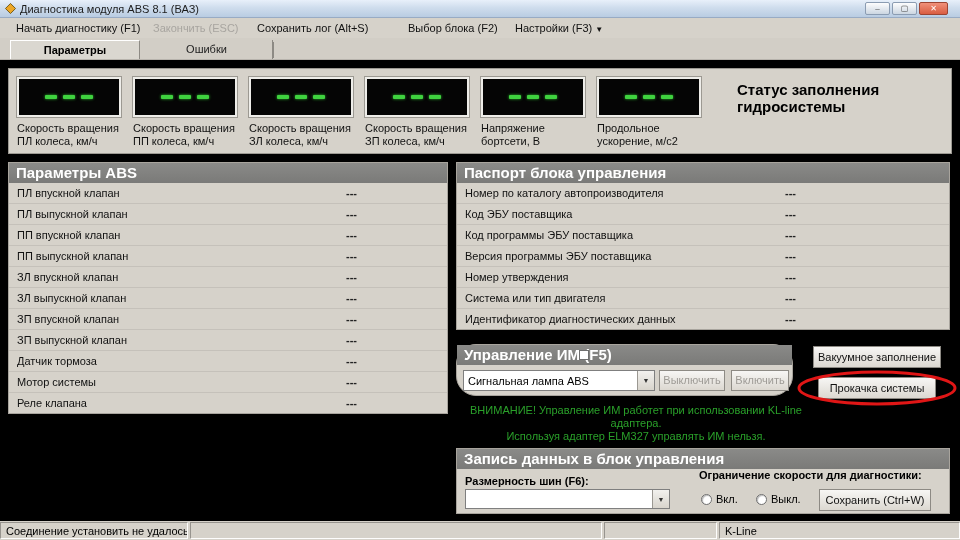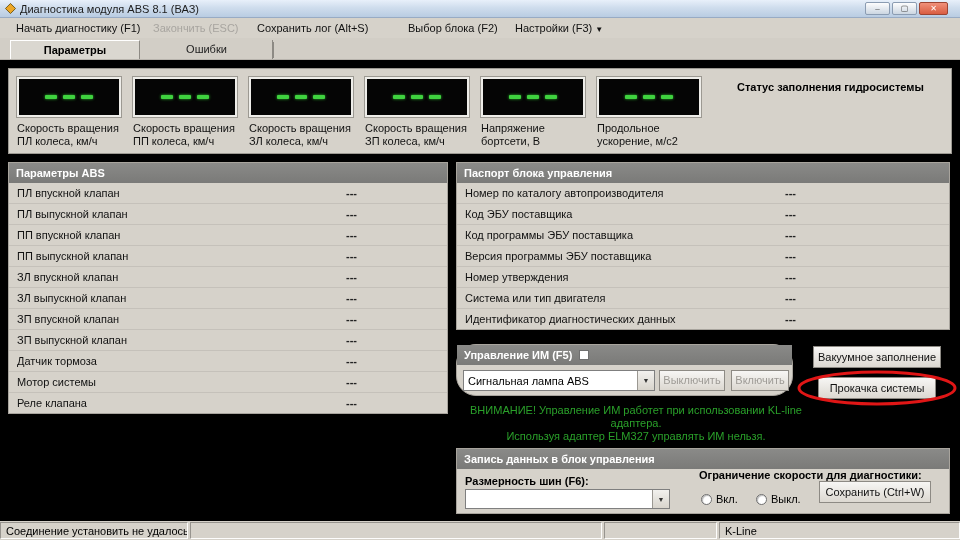--- a/index.html
+++ b/index.html
@@ -37,26 +37,26 @@
   
   .gauge-group { position:absolute; left:8px; top:68px; width:944px; height:86px;
     border:1px solid #9c9992; background:#d6d2ca; }
   .gauges-row { position:absolute; left:8px; top:8px; display:flex; gap:12px; }
   .gauge { width:104px; }
   .led { width:104px; height:40px; background:#050505; border:2px solid #eeede9; outline:1px solid #9c9992;
     display:flex; align-items:center; justify-content:center; gap:6px; }
   .seg { display:inline-block; width:12px; height:4px; background:#3fd23f; border-radius:1px;
     box-shadow:0 0 3px #2dbb2d; }
   .glabel { margin-top:5px; font-size:11px; line-height:13px; color:#111; }
-  .hydro-status { position:absolute; left:728px; top:12px; font-weight:bold; font-size:11px; }
+  .hydro-status { position:absolute; left:728px; top:12px; font-weight:bold; font-size:15px; }
 
   
   .panel { position:absolute; background:#d6d2ca; border:1px solid #a8a49d; }
   .panel-header { height:20px; background:linear-gradient(180deg,#8a8a88,#7a7a78); color:#fff;
-    font-weight:bold; font-size:11px; line-height:20px; padding-left:7px; }
+    font-weight:bold; font-size:15px; line-height:20px; padding-left:7px; }
   .abs-panel { left:8px; top:162px; width:440px; height:252px; }
   .passport-panel { left:456px; top:162px; width:494px; height:168px; }
   .prow { height:21px; border-bottom:1px solid #c5c1ba; position:relative; }
   .prow:last-child { border-bottom:none; }
   .plab { position:absolute; left:8px; top:4px; color:#111; }
   .pval { position:absolute; top:4px; font-weight:bold; color:#222; }
   .abs-panel .pval { left:337px; }
   .passport-panel .pval { left:328px; }
 
   
@@ -91,21 +91,21 @@
   .tire-label { position:absolute; left:8px; top:6px; font-weight:bold; }
   .tire-combo { left:8px; top:20px; width:205px; height:20px; }
   .limit-label { position:absolute; left:242px; top:0; font-weight:bold; }
   .radio { position:absolute; width:11px; height:11px; border-radius:50%; background:#fff;
     border:1px solid #6f6f6f; box-shadow:inset 1px 1px 1px #bbb; }
   .radio-on  { left:244px; top:25px; }
   .radio-off { left:299px; top:25px; }
   .radio-lab { position:absolute; top:24px; }
   .radio-on-lab  { left:259px; }
   .radio-off-lab { left:314px; }
-  .save-btn { left:362px; top:12px; width:112px; height:22px; line-height:20px; }
+  .save-btn { left:362px; top:20px; width:112px; height:22px; line-height:20px; }
 
   
   .statusbar { position:absolute; left:0; top:521px; width:960px; height:19px; background:#d6d2ca;
     display:flex; gap:2px; padding-top:1px; }
   .scell { height:17px; border:1px solid; border-color:#97948e #fdfdfc #fdfdfc #97948e;
     padding:2px 0 0 5px; font-size:11px; white-space:nowrap; overflow:hidden; }
   .s0 { width:185px; }
   .s1 { width:188px; }
   .s2 { width:412px; }
   .s3 { width:113px; }

